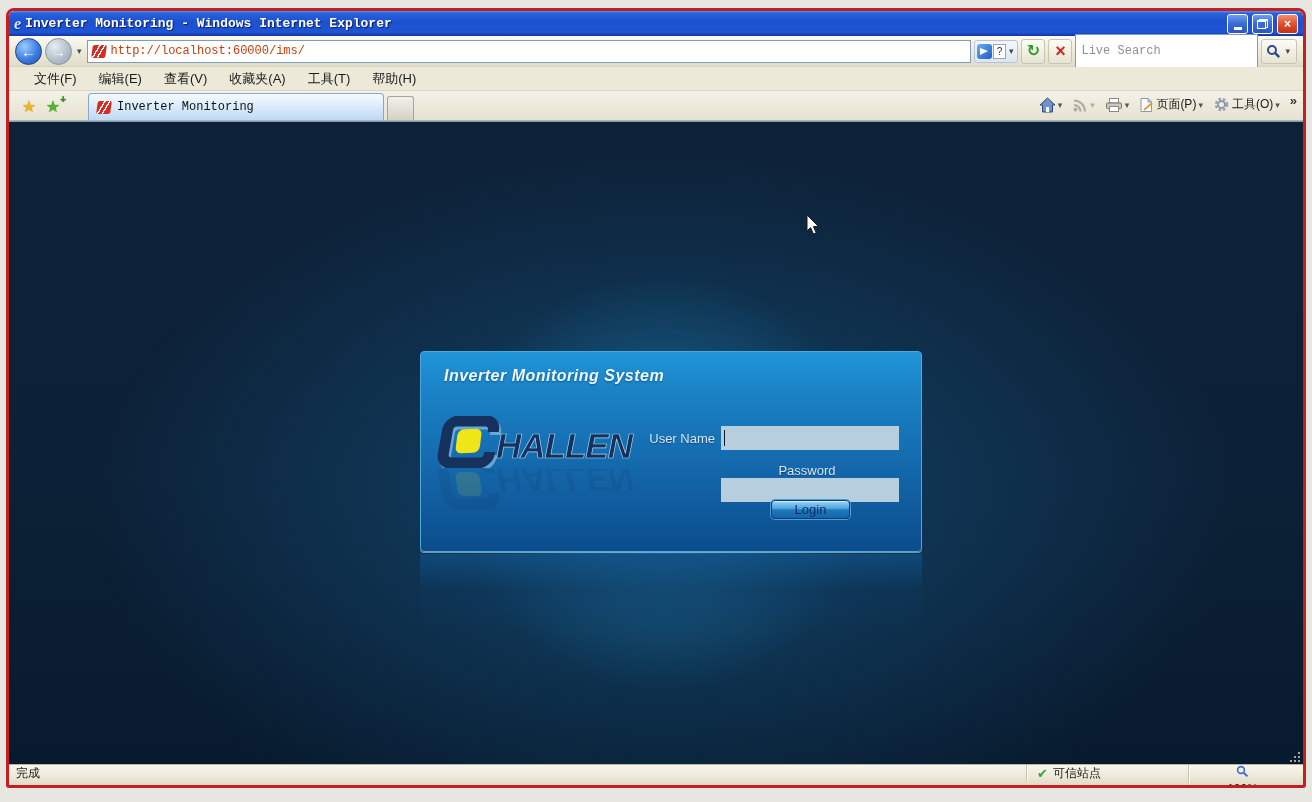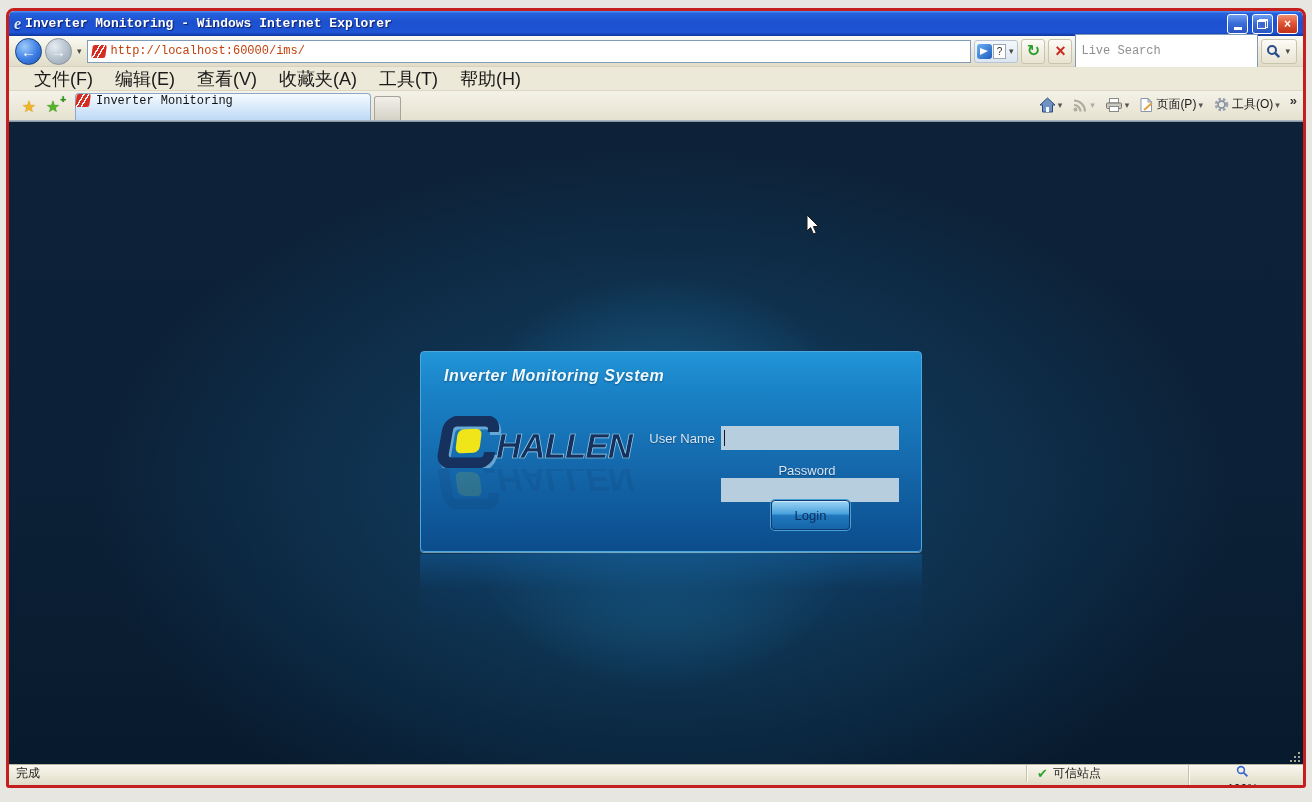--- a/index.html
+++ b/index.html
@@ -70,33 +70,33 @@
   .stop-glyph { color:#cc2a1e; font-size:18px; font-weight:bold; line-height:1; }
   .search-box { width:183px; height:23px; background:#fff; border:1px solid #7f9db9;
     display:flex; align-items:center; padding:16px 5px; }
   .search-input { flex:1; border:none; outline:none; font-family:"Liberation Mono","DejaVu Sans Mono",monospace;
     font-size:12px; color:#333; background:transparent; }
   .search-input::placeholder { color:#8f8f8f; }
   .search-btn { display:flex; align-items:center; gap:2px; padding:0 4px; height:25px;
     border:1px solid #c8c4b0; border-radius:3px; background:linear-gradient(180deg,#fcfbf6,#e8e4d2); }
   
   .menubar { height:24px; flex:0 0 24px; display:flex; align-items:center; padding-left:14px;
-    background:#ece9d8; border-bottom:1px solid #dbd7c3; font-size:18px; color:#1a1a1a; }
+    background:#ece9d8; border-bottom:1px solid #dbd7c3; font-size:13px; color:#1a1a1a; }
   .menu-item { padding:2px 11px; cursor:default; }
   
   .tabbar { height:30px; flex:0 0 30px; display:flex; align-items:flex-end; padding:0 6px 0 8px;
     background:linear-gradient(180deg,#f4f2e8 0%,#e6e2d0 100%); border-bottom:1px solid #a8b6c4; }
   .star-btn { width:24px; height:26px; display:flex; align-items:center; justify-content:center;
     font-size:16px; margin-bottom:1px; }
   .star-gold { color:#f0b429; text-shadow:0 0 1px #b07800; }
   .star-add { color:#55b52a; text-shadow:0 0 1px #2e7010; position:relative; }
   .star-add .plus { position:absolute; right:-1px; top:1px; font-size:10px; font-weight:bold;
     color:#2e8f12; }
-  .tab-active { width:296px; height:27px; margin-left:10px; display:flex; 
-    gap:6px; padding:0 0; border:1px solid #8aa8c8; border-bottom:none; border-radius:4px 4px 0 0;
+  .tab-active { width:296px; height:27px; margin-left:23px; display:flex; align-items:center;
+    gap:6px; padding:0 8px; border:1px solid #8aa8c8; border-bottom:none; border-radius:4px 4px 0 0;
     background:linear-gradient(180deg,#f5fafe 0%,#dcecfb 45%,#bed9f5 100%); }
   .tab-title { font-family:"Liberation Mono","DejaVu Sans Mono",monospace; font-size:12px; color:#111; }
   .tab-stub { width:27px; height:24px; margin-left:3px; border:1px solid #a8a49a; border-bottom:none;
     border-radius:3px 3px 0 0; background:linear-gradient(180deg,#f2f0ea,#d4d1c6); }
   .cmd-cluster { margin-left:auto; display:flex; align-items:center; height:100%; gap:2px;
     padding-bottom:2px; }
   .cmd-btn { display:flex; align-items:center; gap:2px; padding:3px 4px; border-radius:3px;
     font-size:12px; color:#1a1a1a; }
   .cmd-label { white-space:nowrap; }
   .drop { font-size:9px; color:#555; }
@@ -122,21 +122,21 @@
   .logo { position:absolute; left:13px; top:64px; width:240px;text-align:center; }
   .logo svg { display:block; }
   .logo-reflection { opacity:.13; transform:scaleY(-1); margin-top:1px; height:40px; overflow:hidden; }
   .field-row { position:absolute; right:22px; display:flex; align-items:center; }
   .row-user { top:74px; } .row-pass { top:111px;flex-direction:column; }
   .field-label { font-size:13px; color:#d6e4f0; margin-right:6px; text-shadow:0 1px 1px rgba(0,20,50,.4); }
   .input-wrap { position:relative; width:178px; height:24px; }
   .panel-input { width:178px; height:24px; border:none; outline:none; background:#b7cedf;
     font-size:13px; color:#10253c; padding:0 4px; }
   .caret { position:absolute; left:3px; top:4px; width:1px; height:16px; background:#0a1830; }
-  .login-btn { position:absolute; top:148px; right:71px; width:79px; height:30px;
+  .login-btn { position:absolute; top:148px; right:71px; width:79px; height:19px;
     border:1px solid #0c3a70; border-radius:4px; color:#0d2d5e; font-size:13px;
     background:linear-gradient(180deg,#9ed5f4 0%,#4aa2dd 45%,#2078bd 52%,#1565a8 100%);
     box-shadow:0 0 0 1px #4aa0d8, inset 0 1px 0 rgba(255,255,255,.55);
     display:flex; align-items:center; justify-content:center; cursor:pointer; }
   .cursor-arrow { position:absolute; left:797px; top:92px; }
   
   .statusbar { height:21px; flex:0 0 21px; display:flex; align-items:flex-start;
     background:linear-gradient(180deg,#f8f6ee 0%,#ece8d8 60%,#e0dcc9 100%);
     border-top:1px solid #b8b4a0; font-size:12px; color:#1a1a1a; }
   .sb-left { flex:1; display:flex; align-items:center; padding-left:7px; }

